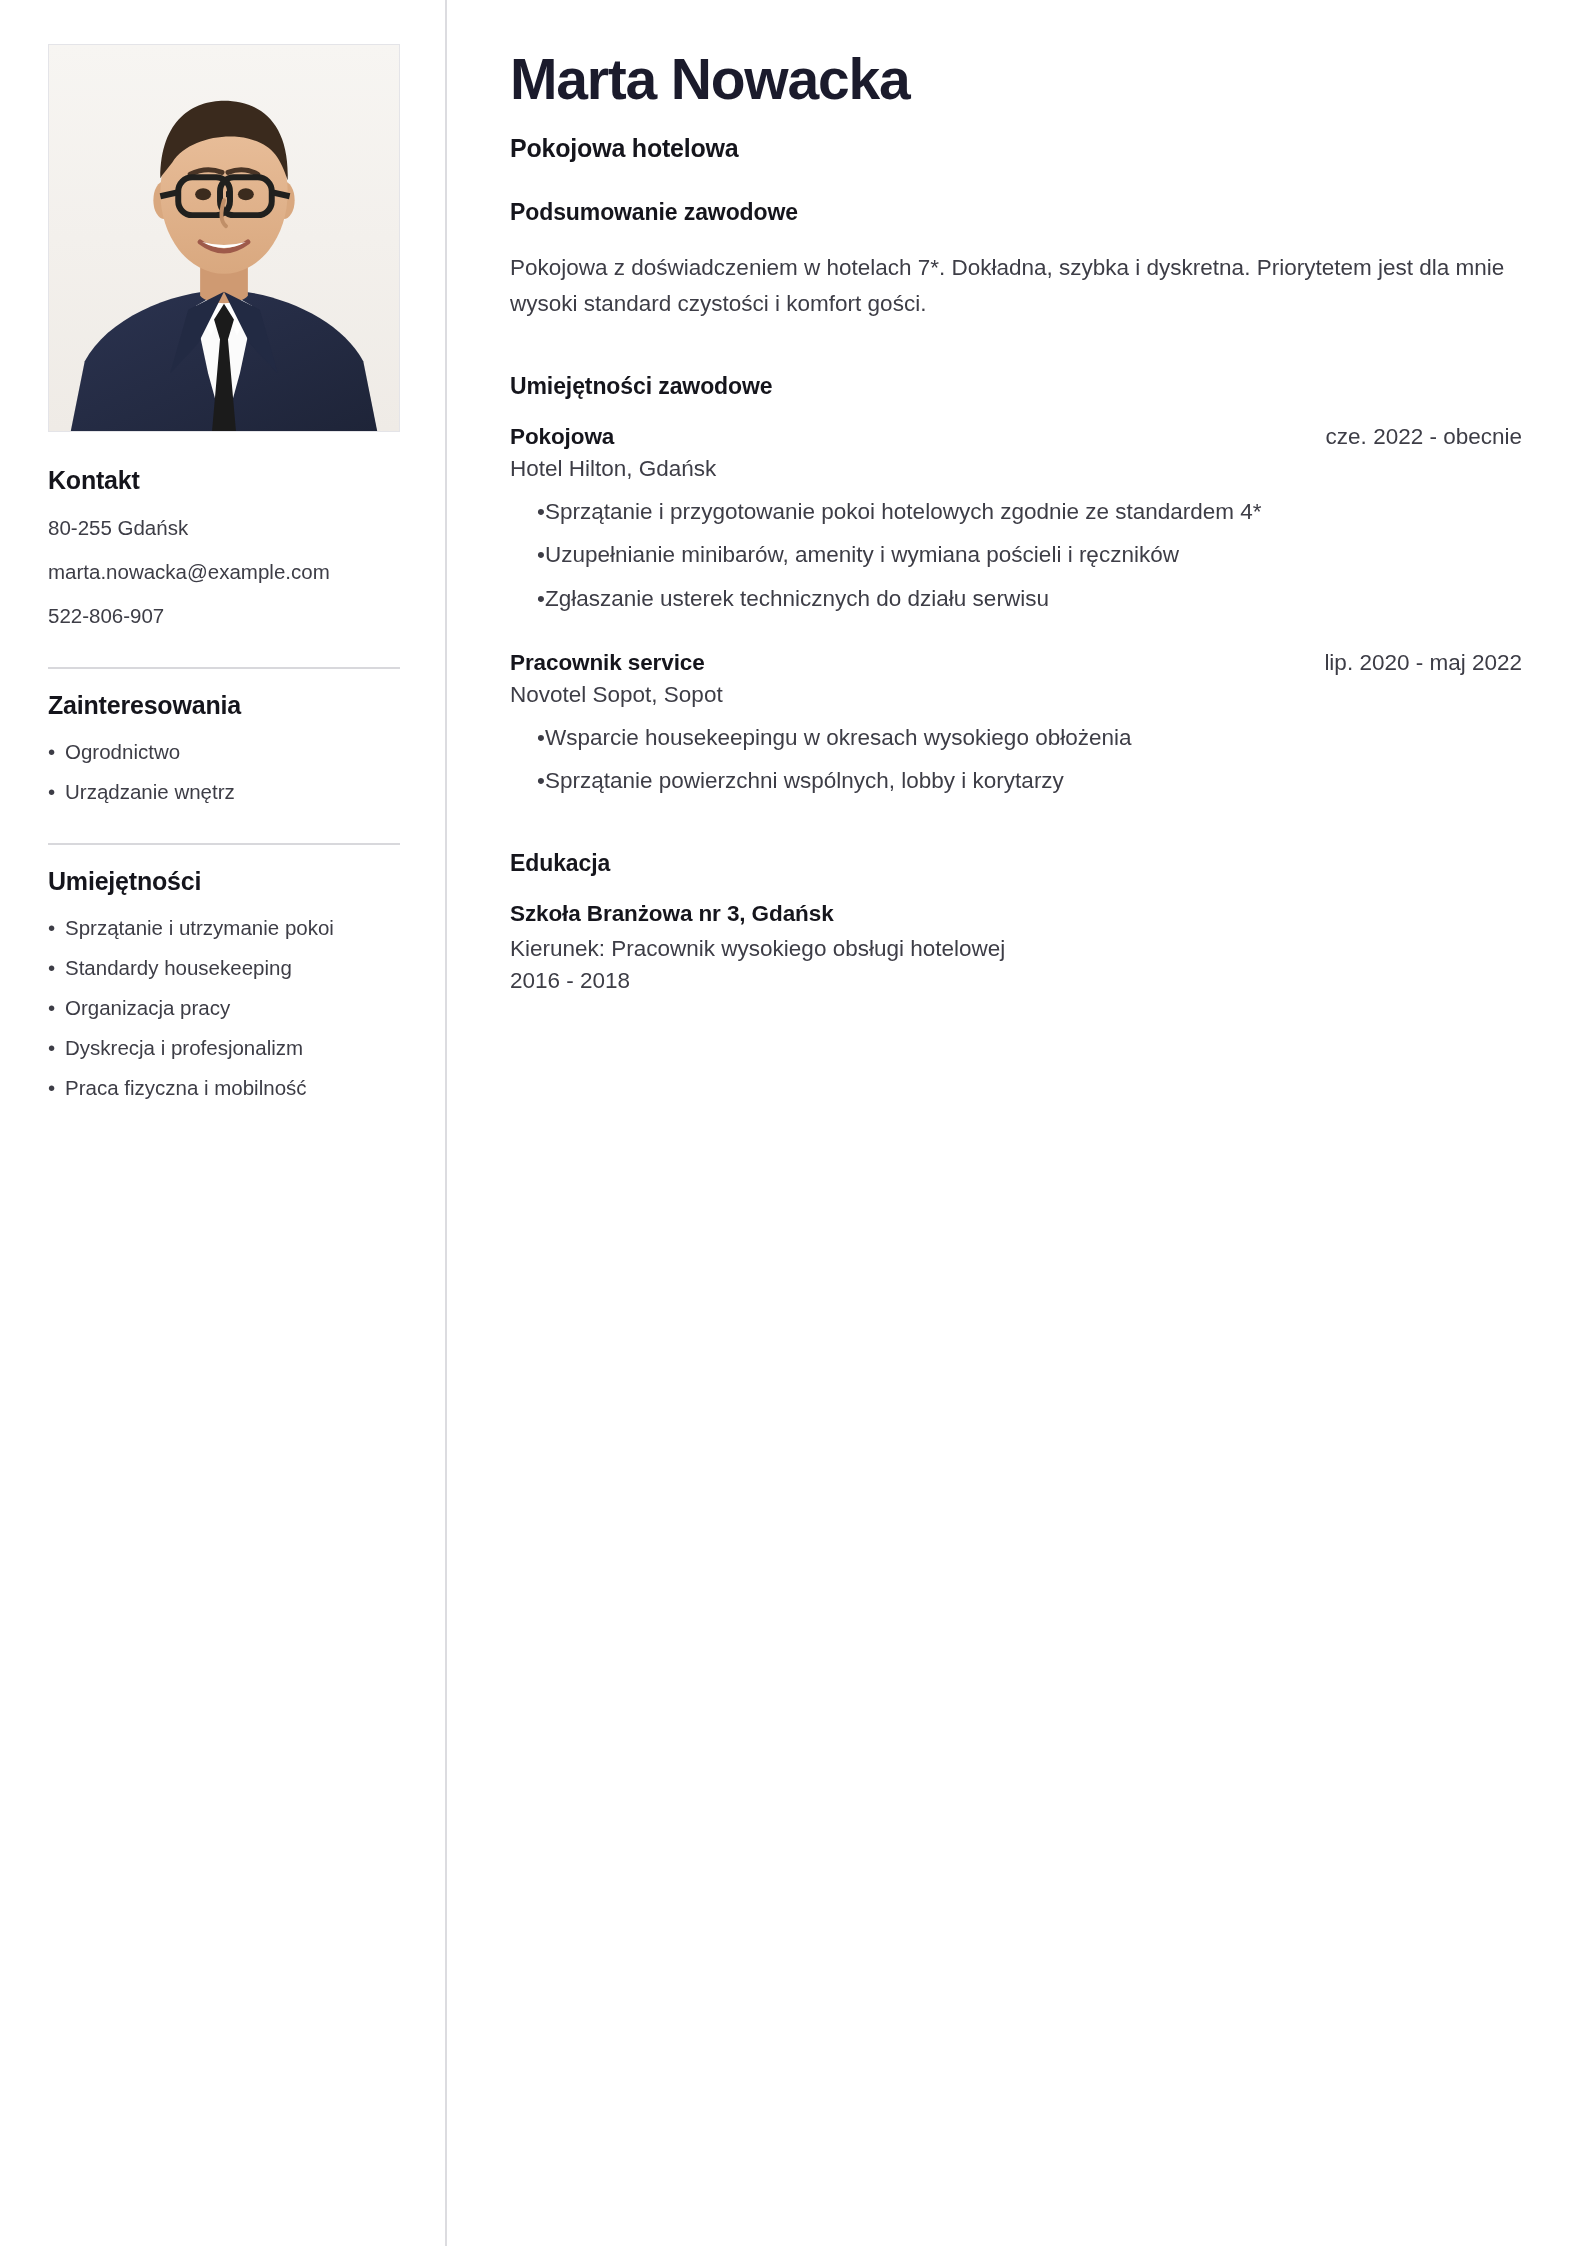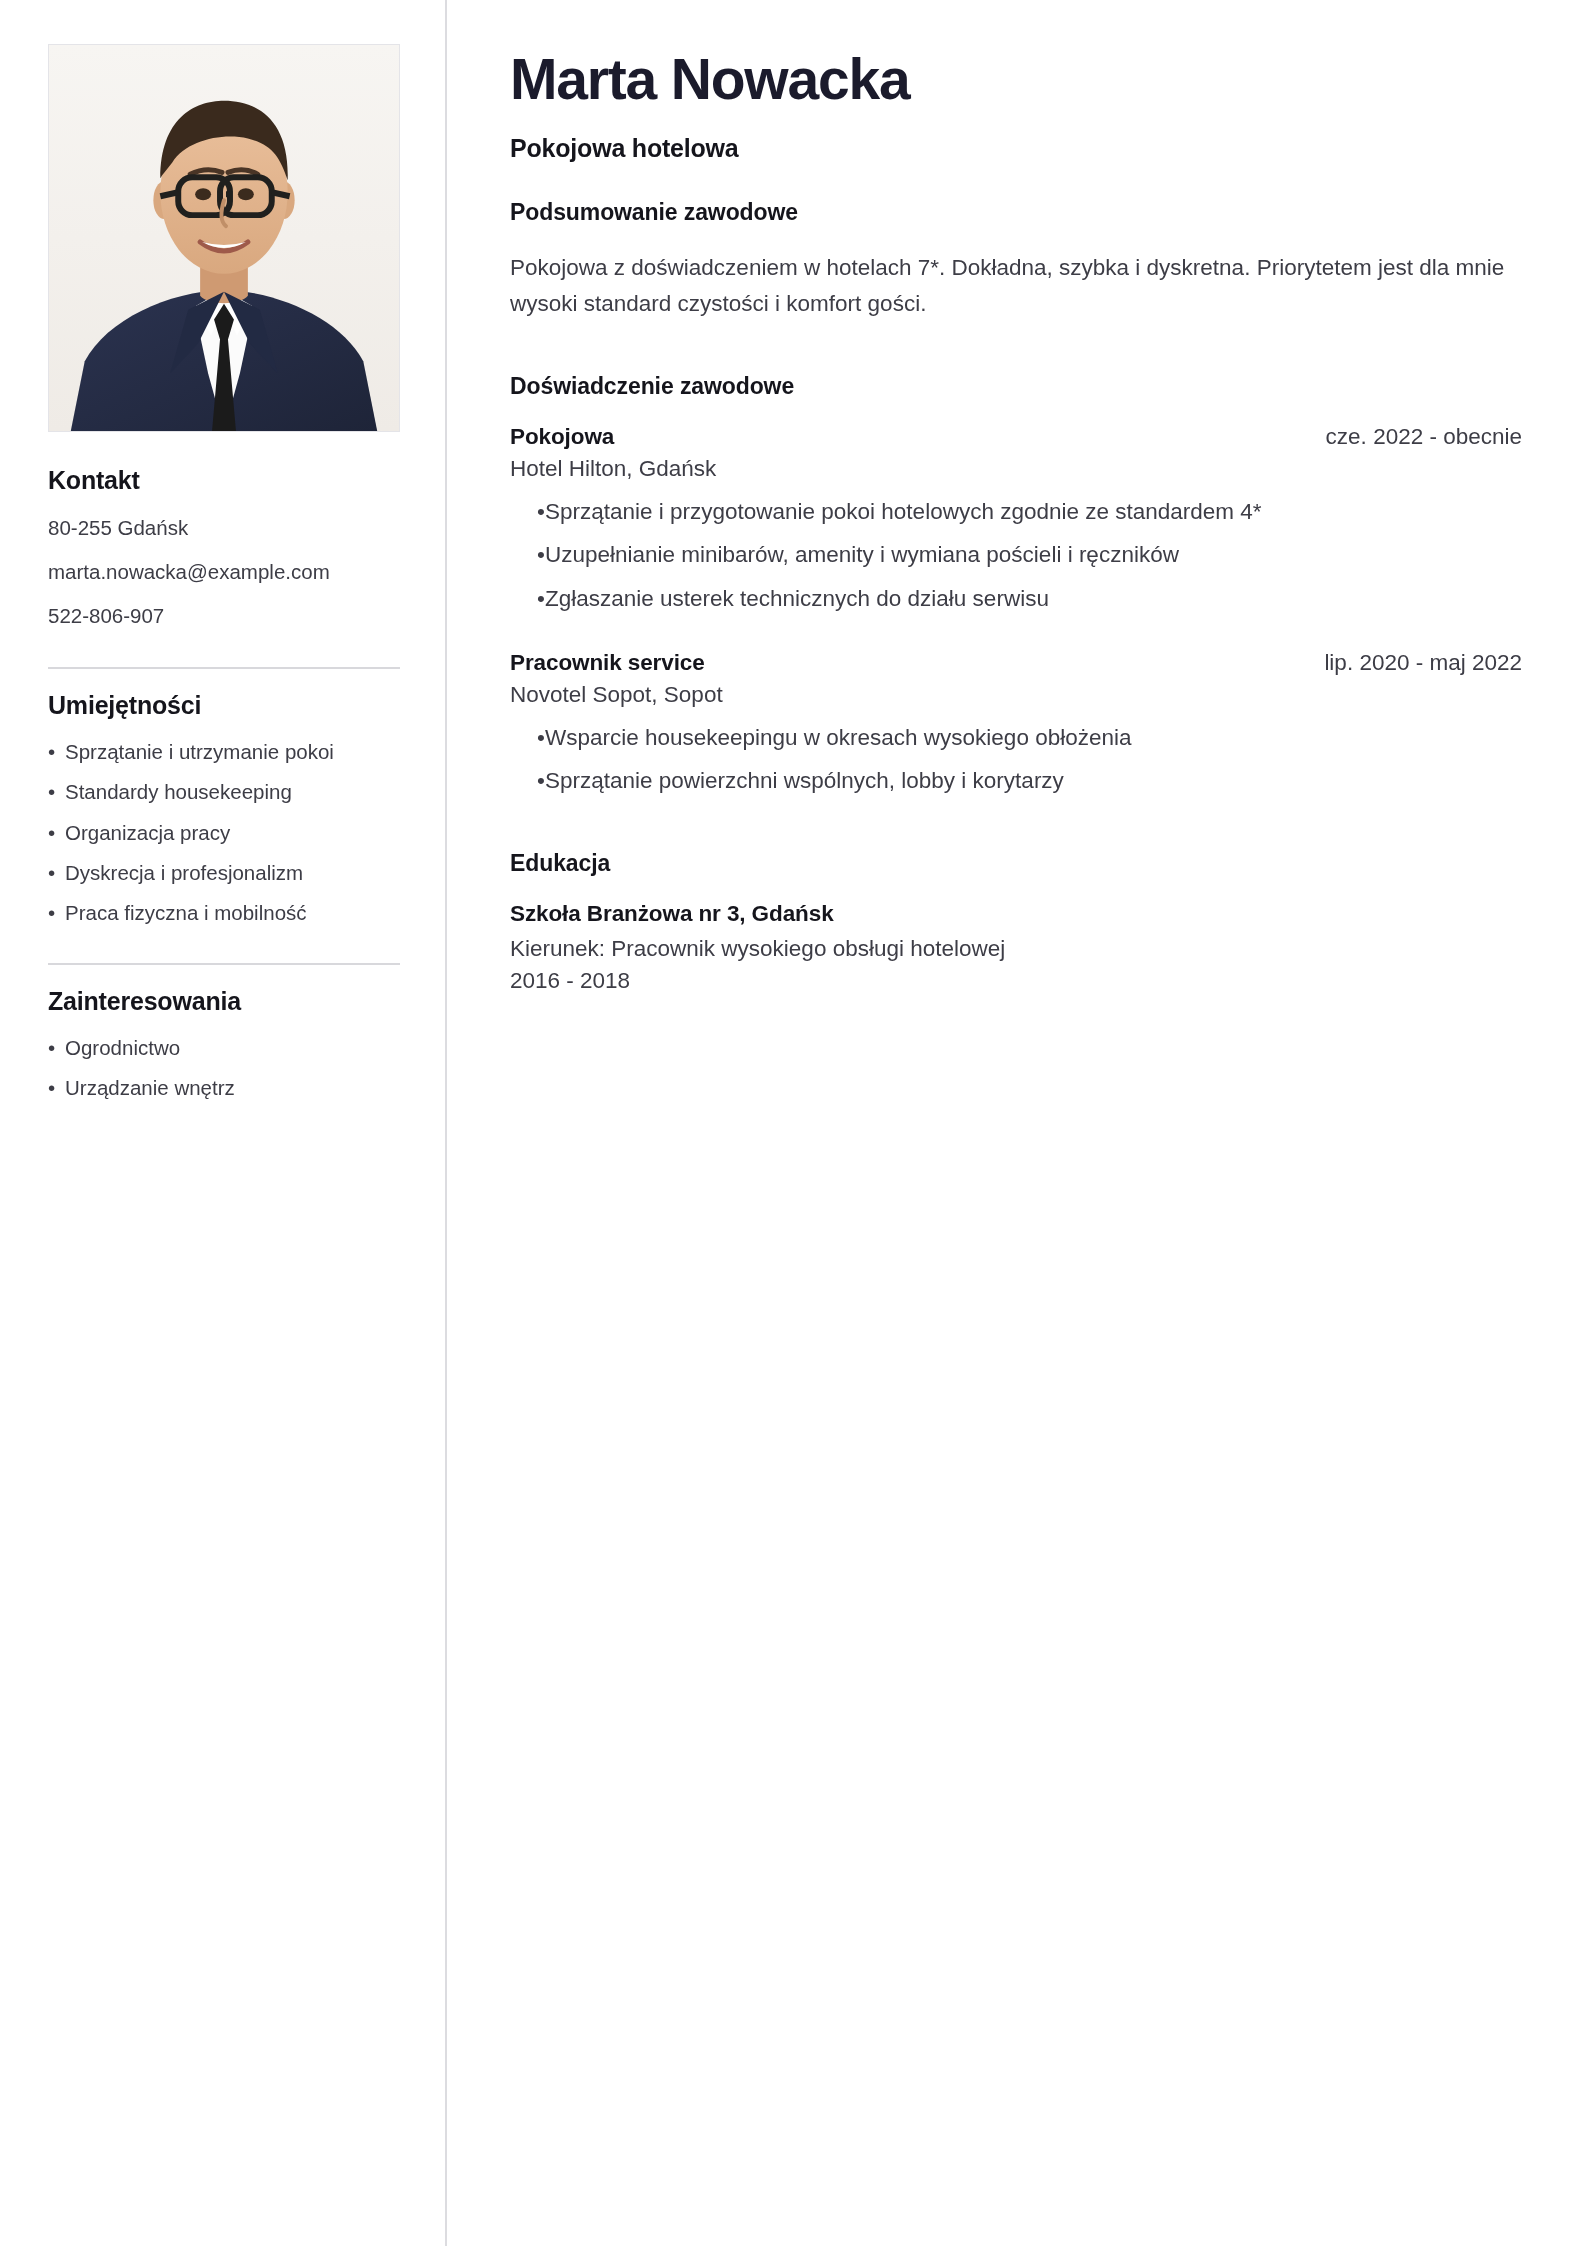--- a/index.html
+++ b/index.html
@@ -244,53 +244,53 @@
 
     <div class="side-section">
       <div class="side-heading first">Kontakt</div>
       <div class="contact-line">80-255 Gdańsk</div>
       <div class="contact-line">marta.nowacka@example.com</div>
       <div class="contact-line">522-806-907</div>
     </div>
 
     <div class="side-section">
       <div class="side-rule"></div>
+      <div class="side-heading">Zainteresowania</div>
+      <ul class="side-list">
+        <li>Ogrodnictwo</li>
+        <li>Urządzanie wnętrz</li>
+      </ul>
+    </div>
+
+    <div class="side-section">
+      <div class="side-rule"></div>
       <div class="side-heading">Umiejętności</div>
       <ul class="side-list">
         <li>Sprzątanie i utrzymanie pokoi</li>
         <li>Standardy housekeeping</li>
         <li>Organizacja pracy</li>
         <li>Dyskrecja i profesjonalizm</li>
         <li>Praca fizyczna i mobilność</li>
       </ul>
     </div>
 
-    <div class="side-section">
-      <div class="side-rule"></div>
-      <div class="side-heading">Zainteresowania</div>
-      <ul class="side-list">
-        <li>Ogrodnictwo</li>
-        <li>Urządzanie wnętrz</li>
-      </ul>
-    </div>
-
   </div>
 
   <div class="main">
 
     <div class="name">Marta Nowacka</div>
     <div class="job-title-top">Pokojowa hotelowa</div>
 
     <div>
       <div class="main-heading">Podsumowanie zawodowe</div>
       <div class="summary">Pokojowa z doświadczeniem w hotelach 7*. Dokładna, szybka i dyskretna. Priorytetem jest dla mnie wysoki standard czystości i komfort gości.</div>
     </div>
 
     <div>
-      <div class="main-heading">Doświadczenie zawodowe</div>
+      <div class="main-heading">Umiejętności zawodowe</div>
 
       <div class="entry">
         <div class="entry-row">
           <div class="entry-role">Pokojowa</div>
           <div class="entry-dates">cze. 2022 - obecnie</div>
         </div>
         <div class="entry-org">Hotel Hilton, Gdańsk</div>
         <ul class="entry-bullets">
           <li>Sprzątanie i przygotowanie pokoi hotelowych zgodnie ze standardem 4*</li>
           <li>Uzupełnianie minibarów, amenity i wymiana pościeli i ręczników</li>

